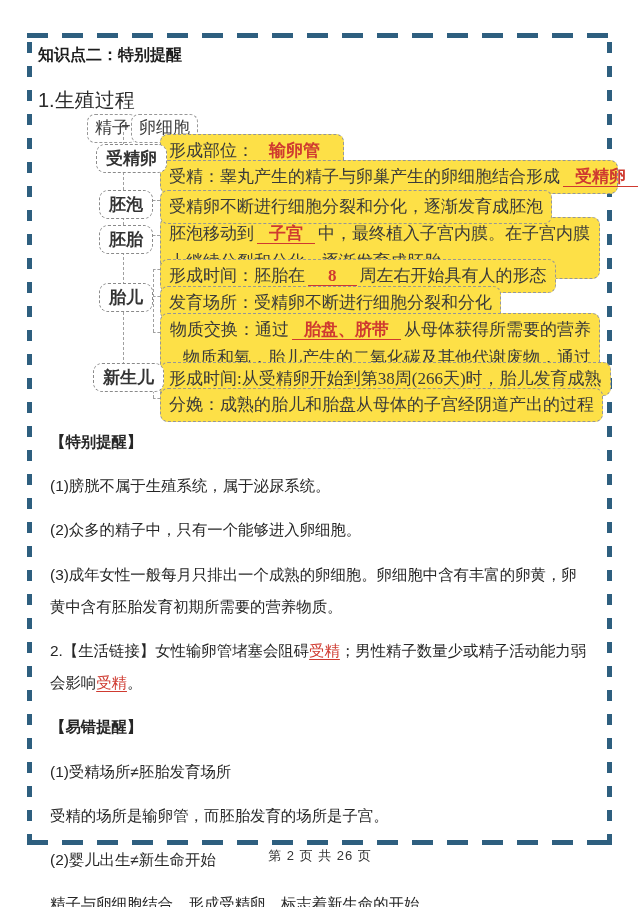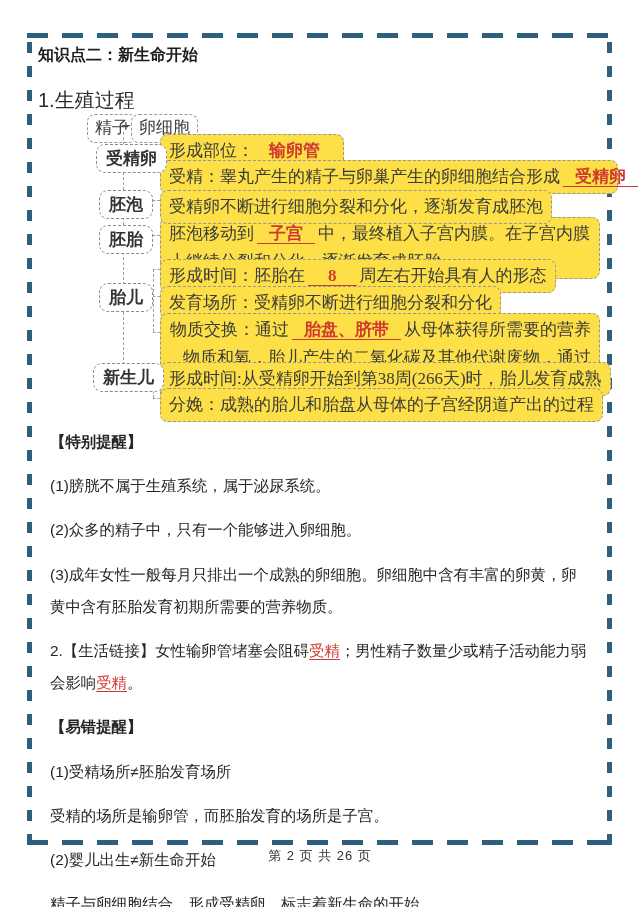--- a/index.html
+++ b/index.html
@@ -112,21 +112,21 @@
     letter-spacing: 1px;
   }
 </style>
 </head>
 <body>
 
 <div class="page-frame"></div>
 
 <div class="content">
 
-  <div class="doc-title">知识点二：新生命开始</div>
+  <div class="doc-title">知识点二：特别提醒</div>
   <div class="sec-heading">1.生殖过程</div>
 
   <div class="flowchart">
 
     <div class="fc-abs vline" style="left:38px; top:18px; height:243px;"></div>
 
     <div class="fc-abs node" style="left:2px; top:0px;">精子</div>
     <div class="fc-abs plus-sign" style="left:36px; top:3px;">+</div>
     <div class="fc-abs node" style="left:46px; top:0px;">卵细胞</div>
 

